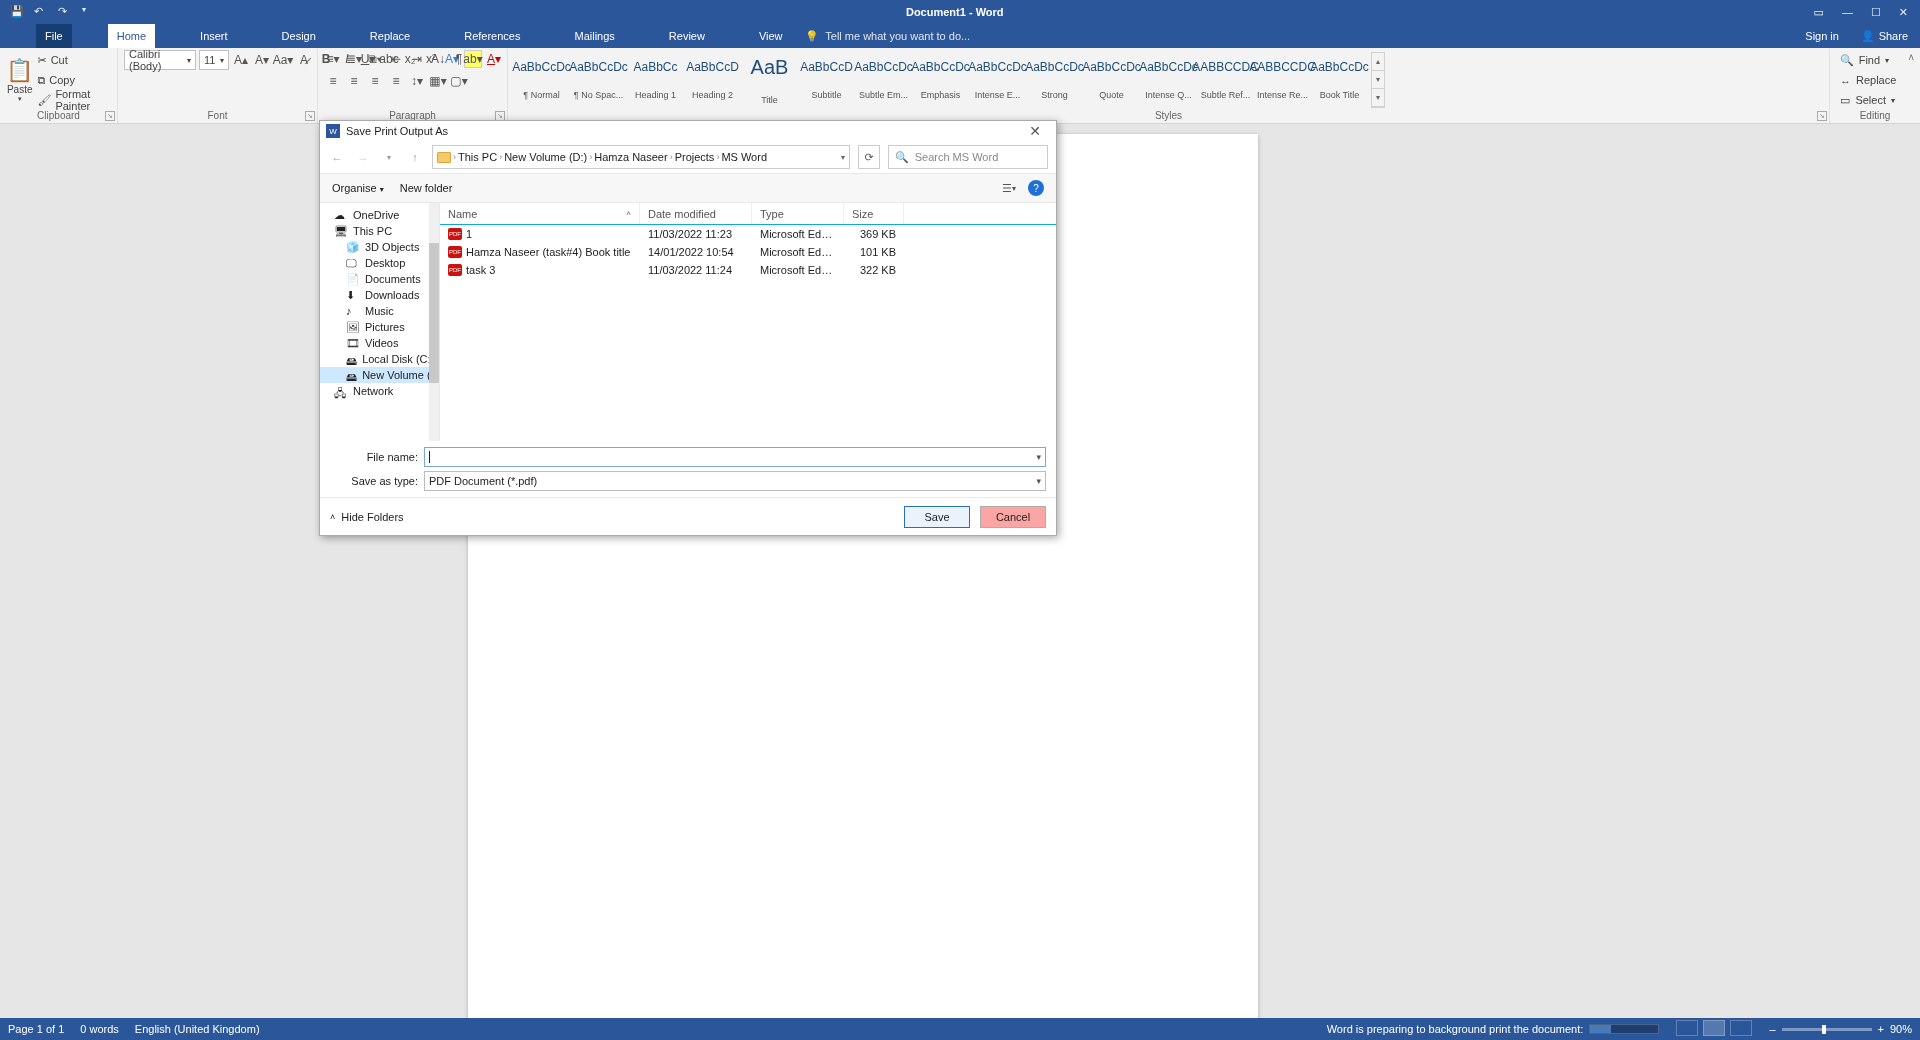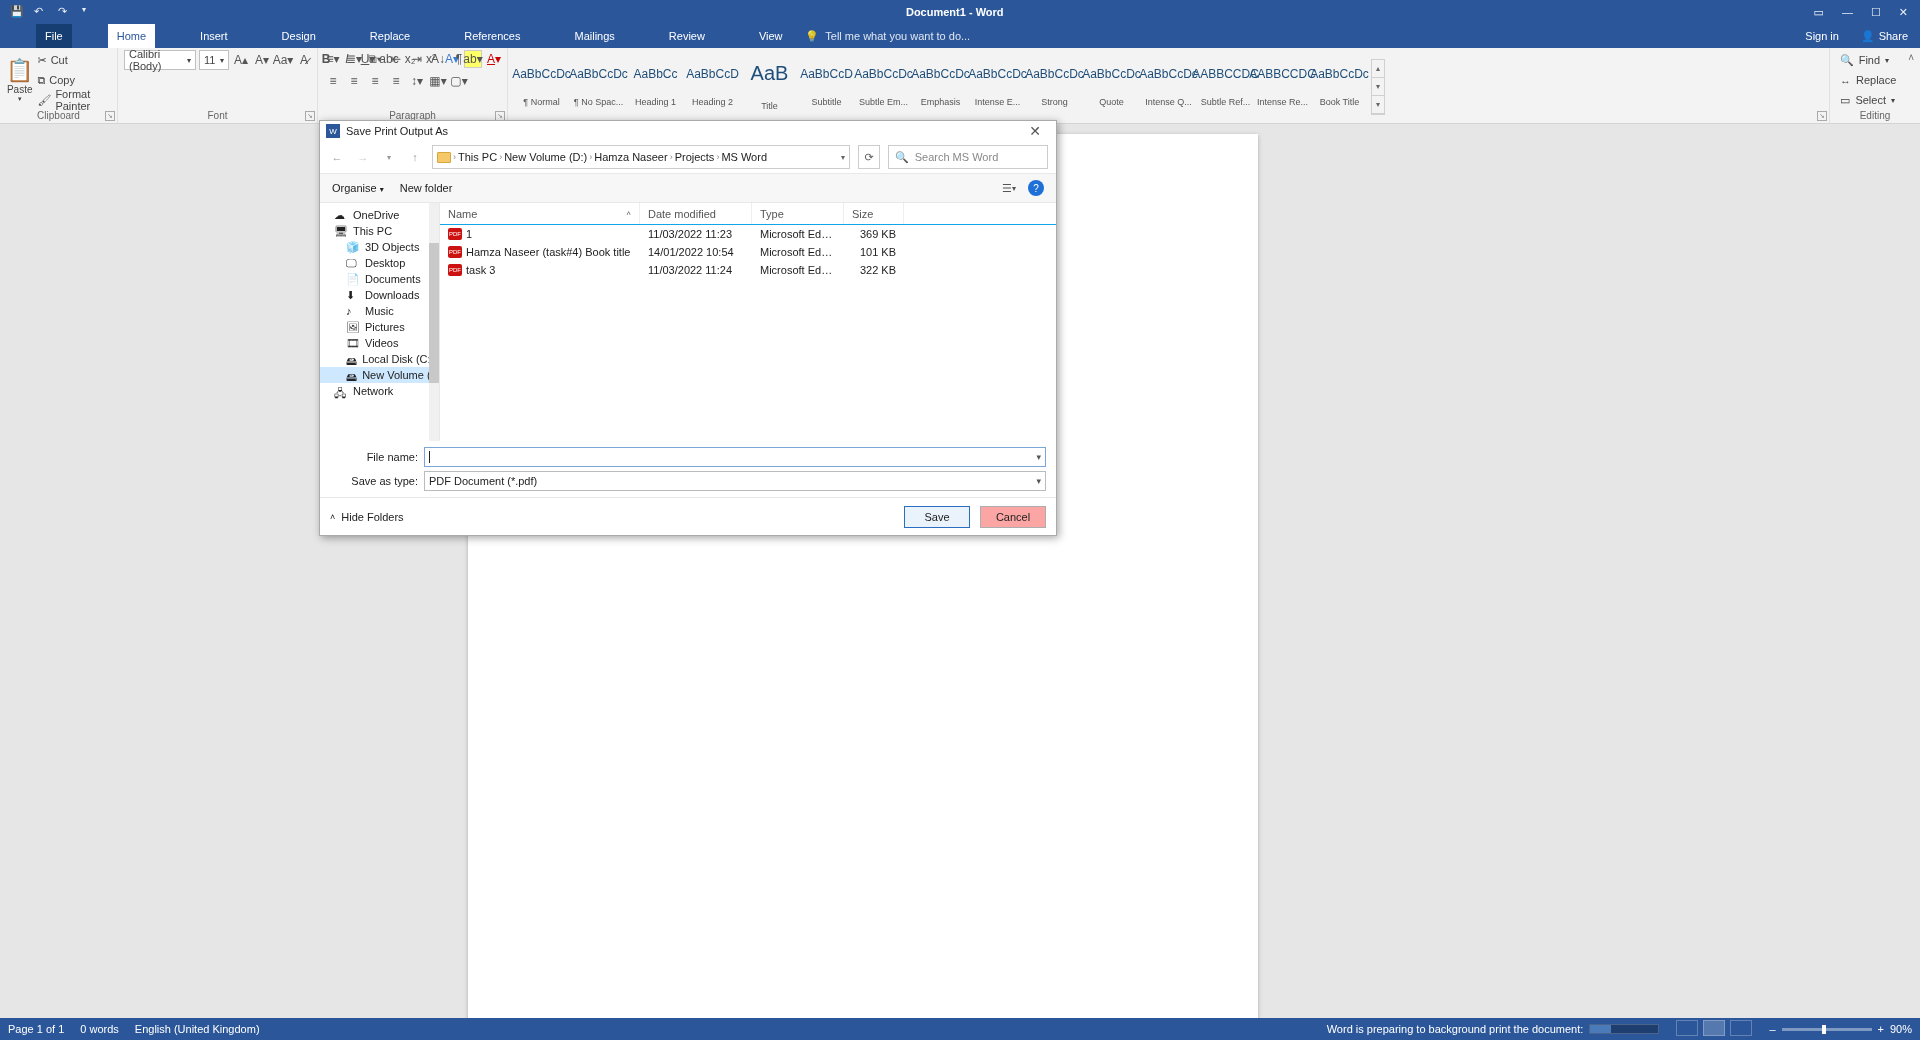--- a/index.html
+++ b/index.html
@@ -306,20 +306,21 @@
             <div class="style-preview">AaBbCcDc</div>
             <div class="style-name">Book Title</div>
           </div>
         </div>
       <div class="gallery-scroll">
         <div>▴</div>
         <div>▾</div>
         <div>▾</div>
       </div>
     </div>
+    <div class="group-label">Styles</div>
     <div class="launcher">↘</div>
   </div>
 
   <div class="group" style="width:90px;border-right:none">
     <div class="group-body">
       <div class="editing-col">
         <div class="editing-btn">
             <span>🔍</span>
             <span>Find</span>
             <span style="font-size:8px">▾</span>

